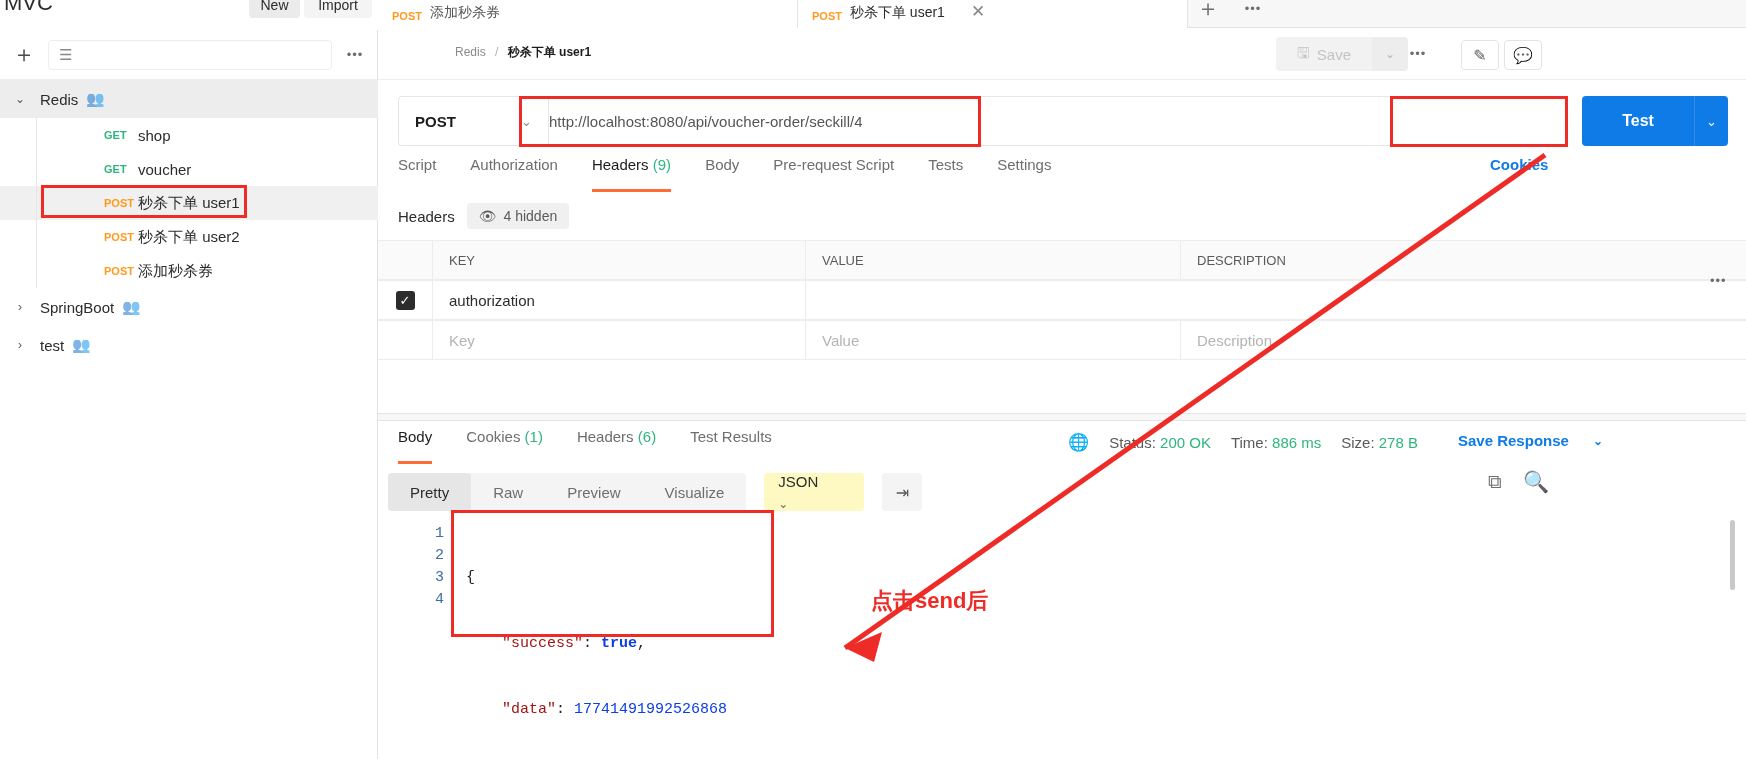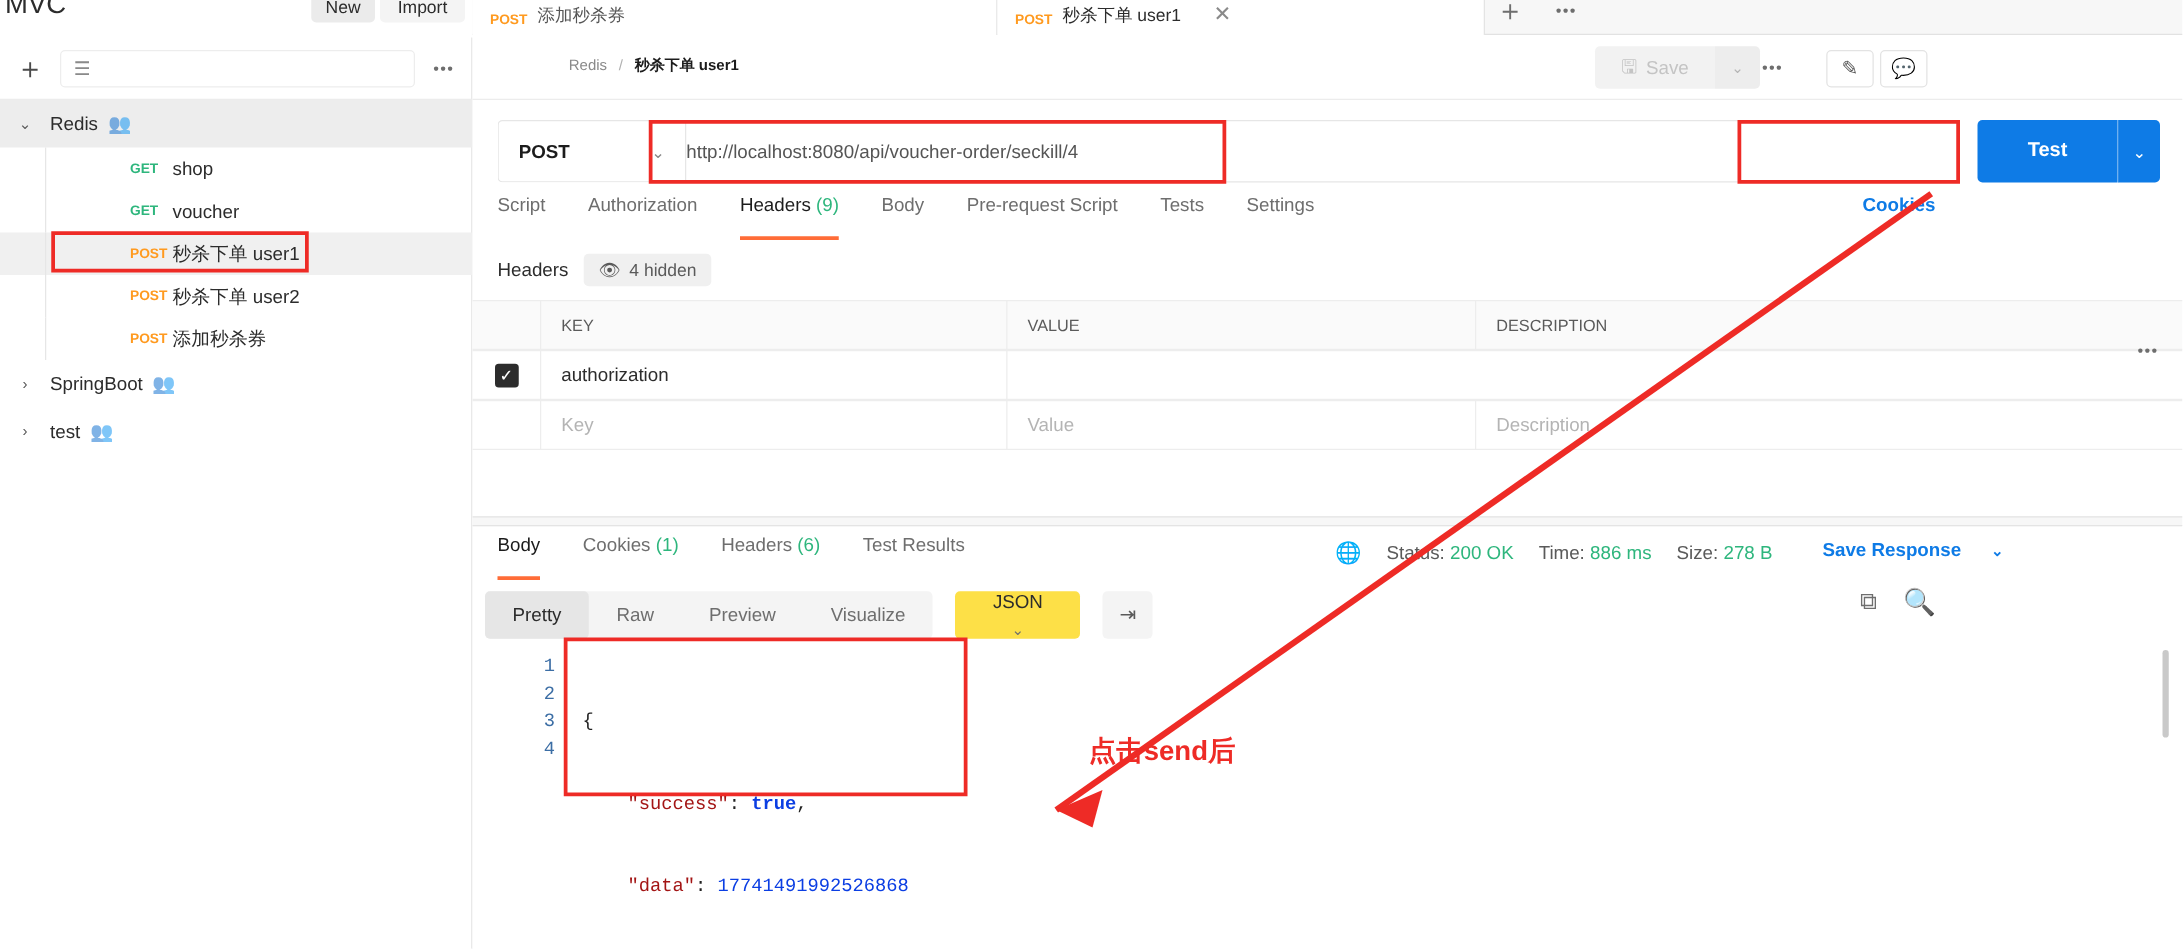--- a/index.html
+++ b/index.html
@@ -120,22 +120,22 @@
   .statusbar { position:absolute; left:690px; top:404px; display:flex; align-items:center;
     gap:20px; font-size:15px; color:#5a5a5a; }
   .statusbar .ok { color:#2eb67d; }
   .saveresp { position:absolute; left:1080px; top:404px; font-size:15px; color:#0e7be6;
     font-weight:bold; display:flex; align-items:center; gap:24px; }
 
   .fmtbar { position:absolute; left:10px; top:445px; height:38px; display:flex; align-items:center; }
   .fmtgroup { display:flex; background:#f4f4f4; border-radius:4px; height:38px; }
   .fmt { padding:0 22px; height:38px; display:flex; align-items:center; font-size:15px; color:#6e6e6e; }
   .fmt.active { background:#e6e6e6; color:#2c2c2c; border-radius:4px; }
-  .jsonsel { margin-left:18px; width:100px; height:38px; background:#fde047; border-radius:4px;
-    display:flex; align-items:center; justify-content:space-between; padding:0 14px;
+  .jsonsel { margin-left:18px; width:100px; height:38px; background:#fef9c3; border-radius:4px;
+    display:flex; align-items:flex-start; justify-content:space-between; padding:0 14px;
     font-size:15px; color:#2c2c2c;flex-direction:column; }
   .wrapbtn { margin-left:18px; width:40px; height:38px; background:#f4f4f4; border-radius:4px;
     display:flex; align-items:center; justify-content:center; color:#5a5a5a; }
 
   .codearea { position:absolute; left:20px; top:495px; width:1310px; height:180px; }
   .gutter { position:absolute; left:0; top:0; width:46px; text-align:right; font-family:"Liberation Mono", monospace;
     font-size:15px; color:#3c6ea5; line-height:22px; }
   .codelines { position:absolute; left:68px; top:0; font-family:"Liberation Mono", monospace;
     font-size:15px; line-height:22px; white-space:pre; }
   .jk { color:#a31515; } .jb { color:#0b3ee3; font-weight:bold; }

